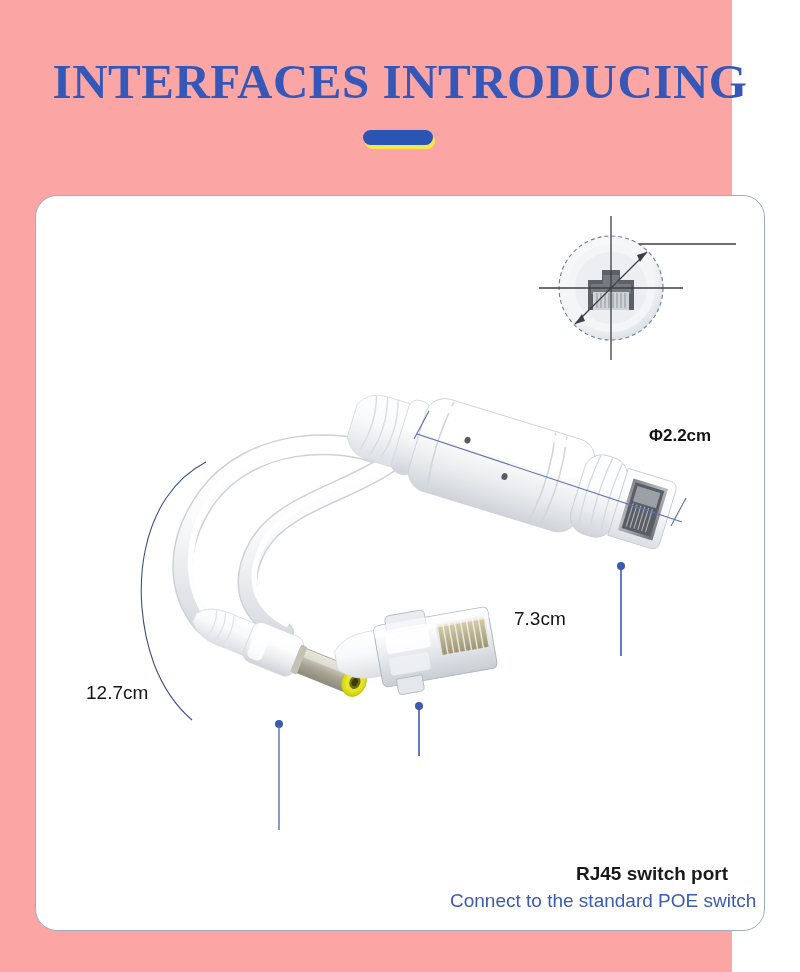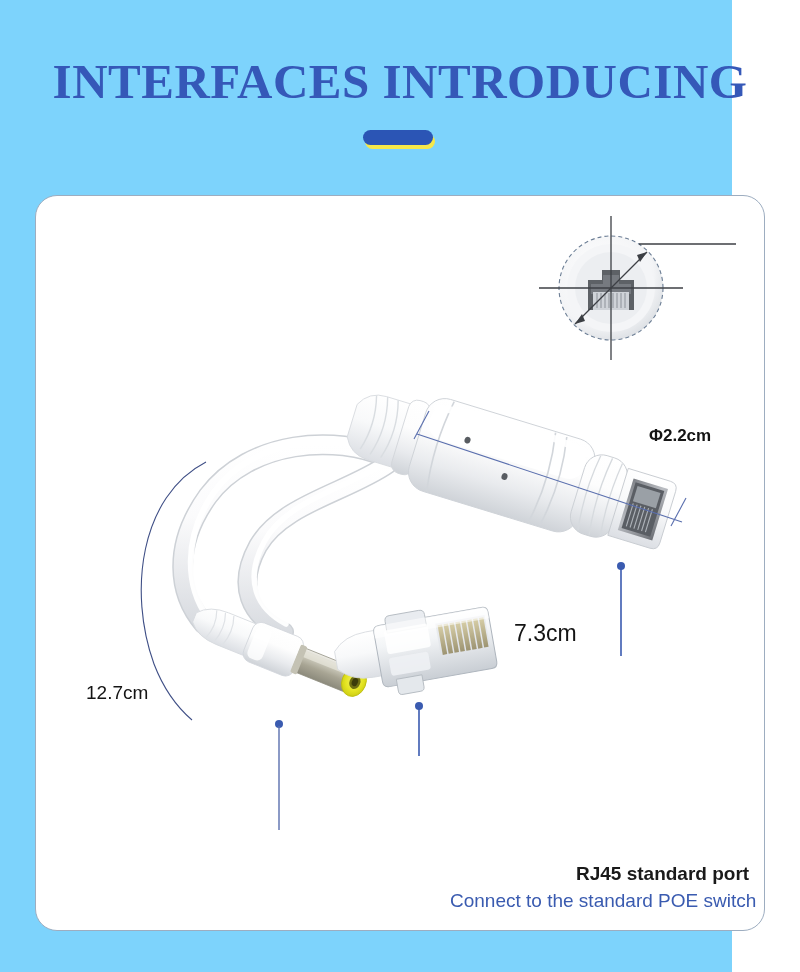--- a/index.html
+++ b/index.html
@@ -6,21 +6,21 @@
   html, body {
     margin: 0; padding: 0;
     width: 800px; height: 972px;
     background: #ffffff;
     font-family: "Liberation Sans", sans-serif;
     overflow: hidden;
   }
   #page {
     position: relative;
     width: 732px; height: 972px;
-    background: #7dd3fc;
+    background: #fca5a5;
   }
 
   
   #title-block {
     position: absolute; left: 0; top: 56px; width: 800px;
     text-align: center;
   }
   #page-title {
     font-family: "Liberation Serif", serif;
     font-weight: bold;
@@ -84,21 +84,21 @@
     position: absolute;
     font-family: "Liberation Sans", sans-serif;
     color: #141414;
     white-space: nowrap;
   }
 
   #cal-rj45-title { left: 540px; top: 667px; font-size: 19px; }
   #cal-rj45-desc  { left: 414px; top: 694px; font-size: 19px; }
 
   #dim-len   { left: 50px;  top: 486px; font-size: 19px; }
-  #dim-body  { left: 478px; top: 424px; font-size: 23px; }
+  #dim-body  { left: 478px; top: 412px; font-size: 19px; }
   #dim-diam  { left: 613px; top: 230px; font-size: 17px; font-weight: 600; text-align: center; }
 </style>
 </head>
 <body>
 
 <div id="page">
 
   <div id="title-block">
     <div id="page-title">INTERFACES INTRODUCING</div>
     <div id="title-underline-wrap">
@@ -328,17 +328,17 @@
           <circle cx="243" cy="528" r="4" fill="#3a5bb0"></circle>
           <line x1="243" y1="530" x2="243" y2="634" stroke="#5a6fae" stroke-width="1.4"></line>
         </g>
       </svg>
     </div>
 
     <div class="dim-label" id="dim-len">12.7cm</div>
     <div class="dim-label" id="dim-body">7.3cm</div>
     <div class="dim-label" id="dim-diam">Φ2.2cm</div>
 
-    <div class="callout-title" id="cal-rj45-title">RJ45 standard port</div>
+    <div class="callout-title" id="cal-rj45-title">RJ45 switch port</div>
     <div class="callout-desc" id="cal-rj45-desc">Connect to the standard POE switch</div>
 
   </div>
 </div>
 
 </body></html>

